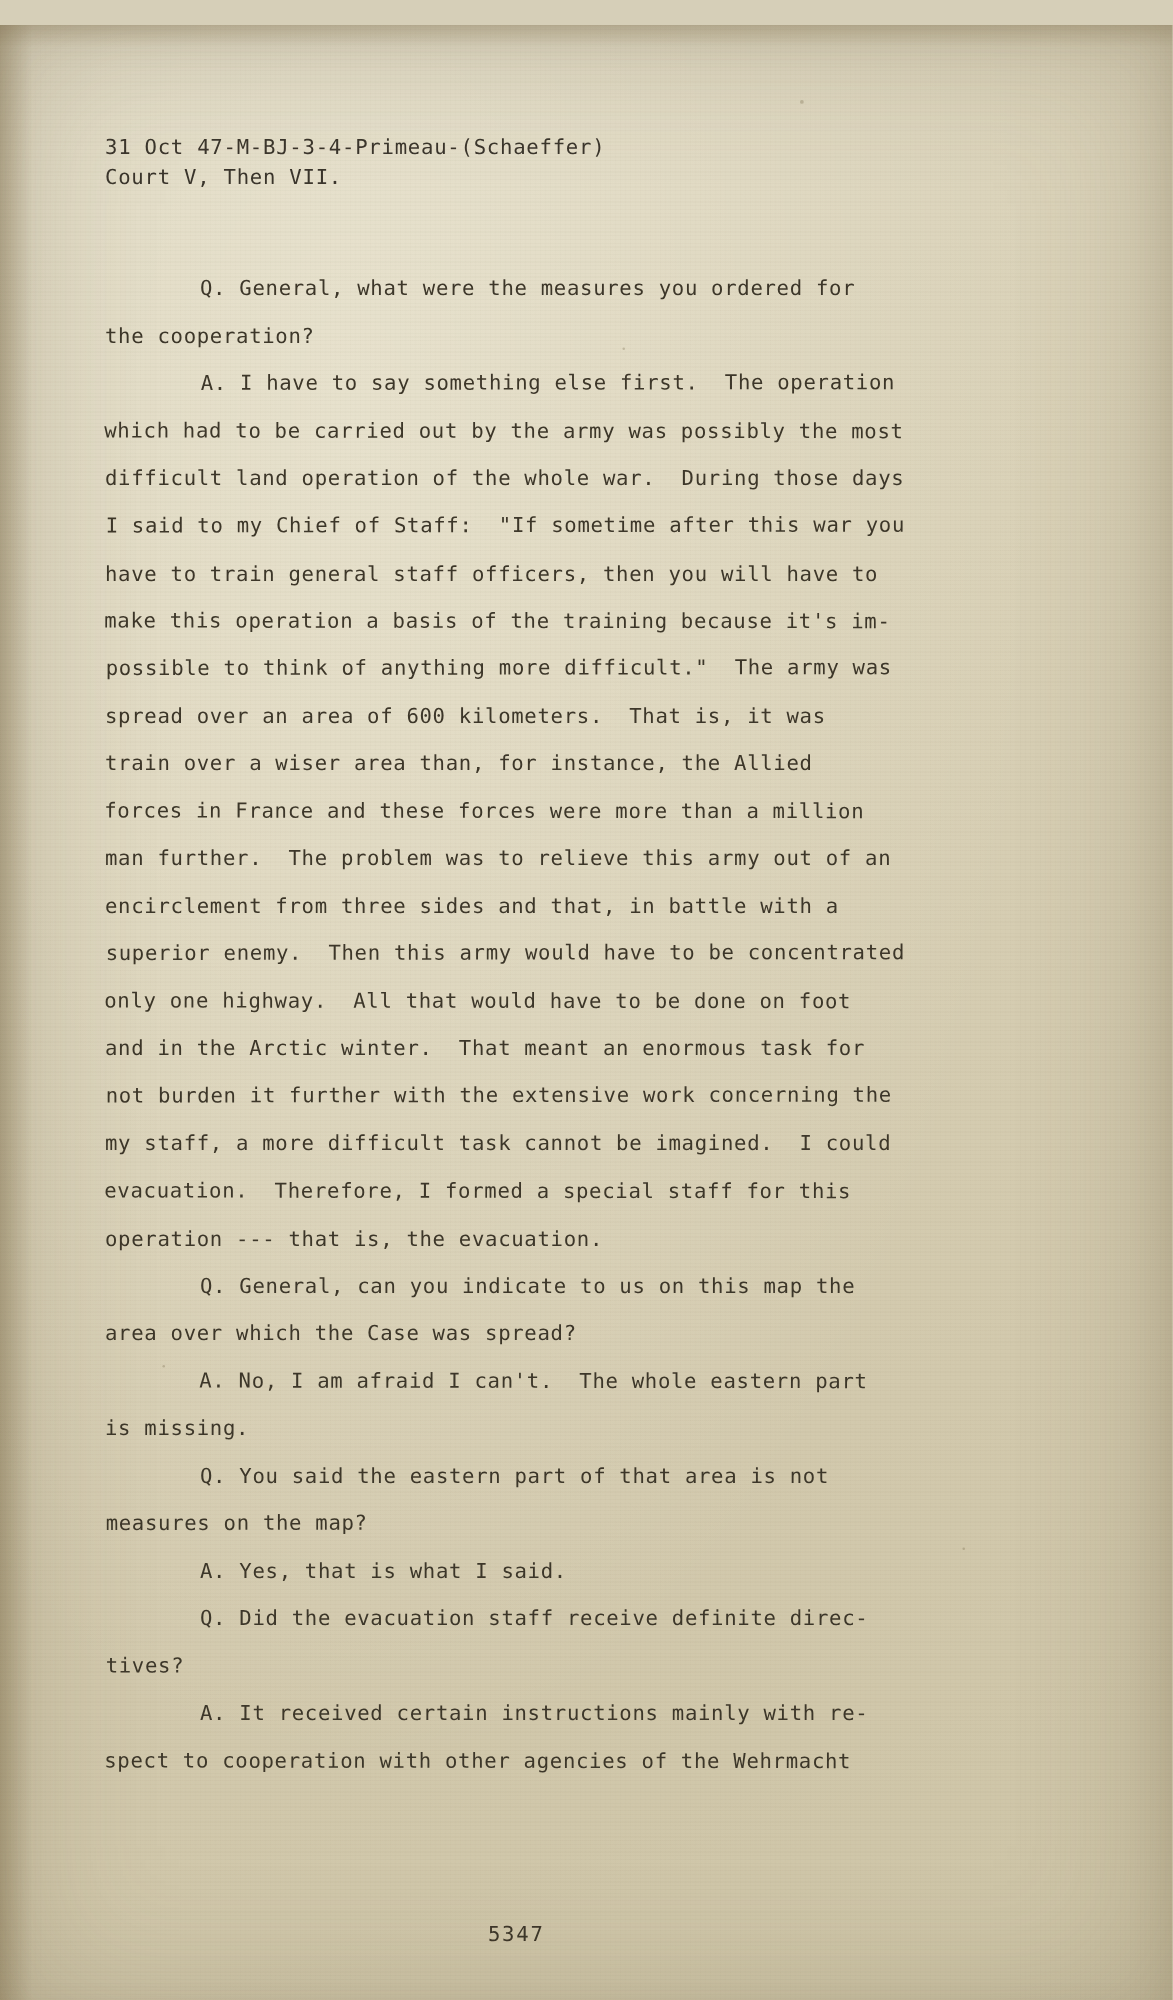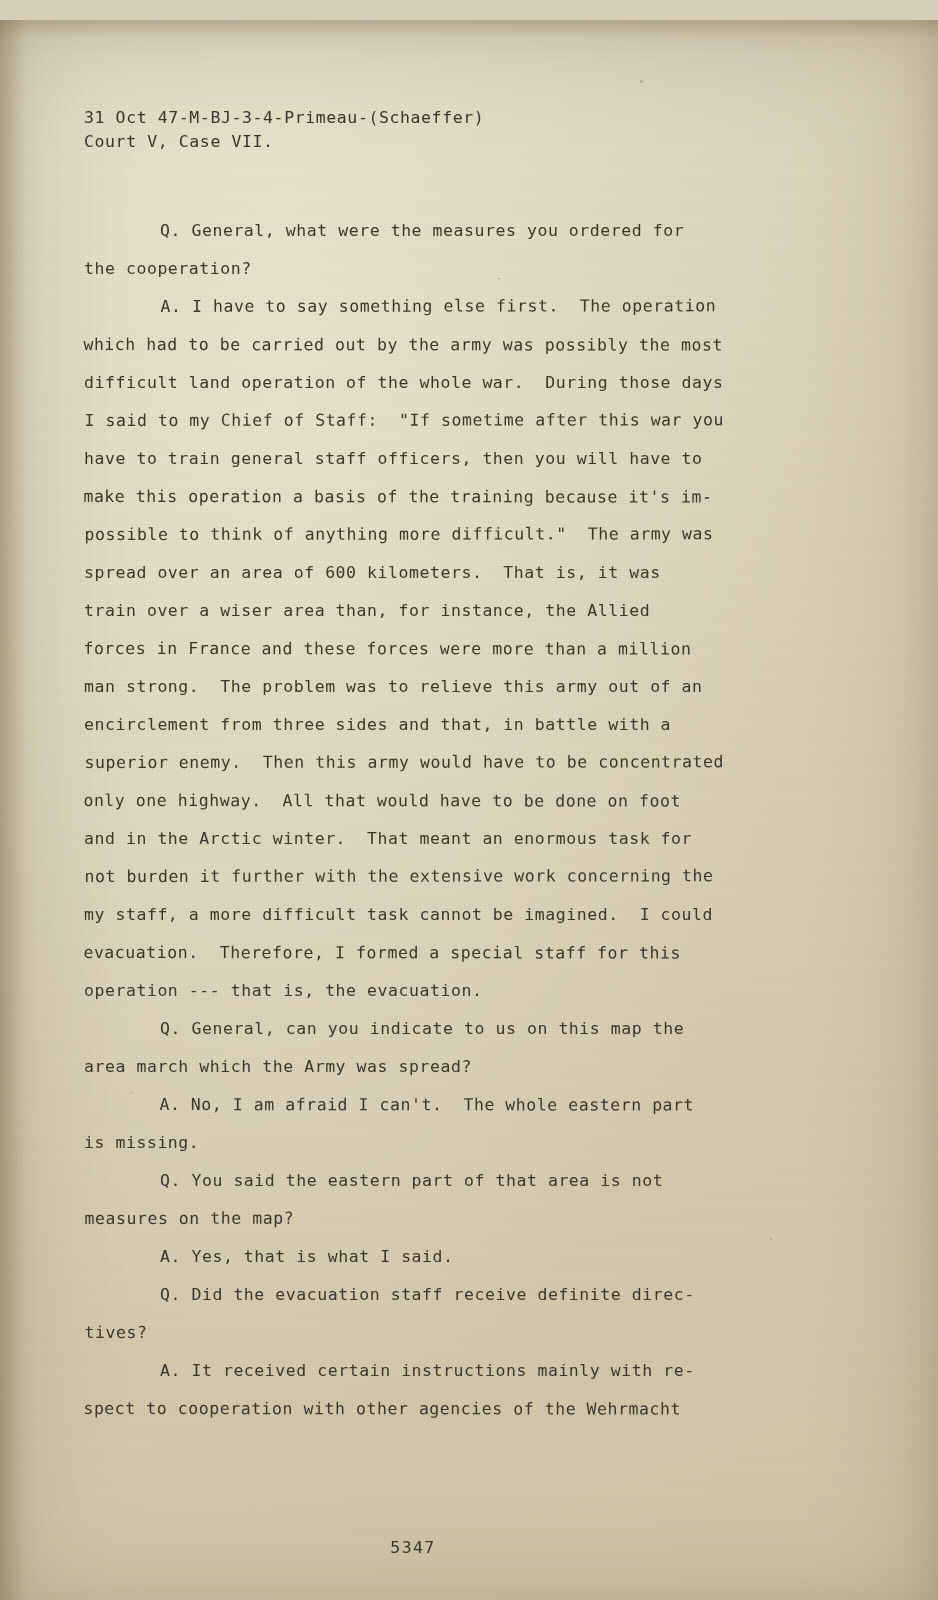--- a/index.html
+++ b/index.html
@@ -104,47 +104,47 @@
 </style>
 </head>
 <body>
 
 <div class="page">
   <div class="edge-top"></div>
   <div class="edge-left"></div>
 
   <div class="header">
     <div>31 Oct 47-M-BJ-3-4-Primeau-(Schaeffer)</div>
-    <div>Court V, Case VII.</div>
+    <div>Court V, Then VII.</div>
   </div>
 
   <div class="body-text" id="body-text">
       <div class="line"><span class="indent"></span><span>Q. General, what were the measures you ordered for</span></div>
       <div class="line">the cooperation?</div>
       <div class="line"><span class="indent"></span><span>A. I have to say something else first.  The operation</span></div>
       <div class="line">which had to be carried out by the army was possibly the most</div>
       <div class="line">difficult land operation of the whole war.  During those days</div>
       <div class="line">I said to my Chief of Staff:  "If sometime after this war you</div>
       <div class="line">have to train general staff officers, then you will have to</div>
       <div class="line">make this operation a basis of the training because it's im-</div>
       <div class="line">possible to think of anything more difficult."  The army was</div>
       <div class="line">spread over an area of 600 kilometers.  That is, it was</div>
       <div class="line">train over a wiser area than, for instance, the Allied</div>
       <div class="line">forces in France and these forces were more than a million</div>
-      <div class="line">man strong.  The problem was to relieve this army out of an</div>
+      <div class="line">man further.  The problem was to relieve this army out of an</div>
       <div class="line">encirclement from three sides and that, in battle with a</div>
       <div class="line">superior enemy.  Then this army would have to be concentrated</div>
       <div class="line">only one highway.  All that would have to be done on foot</div>
       <div class="line">and in the Arctic winter.  That meant an enormous task for</div>
       <div class="line">not burden it further with the extensive work concerning the</div>
       <div class="line">my staff, a more difficult task cannot be imagined.  I could</div>
       <div class="line">evacuation.  Therefore, I formed a special staff for this</div>
       <div class="line">operation --- that is, the evacuation.</div>
       <div class="line"><span class="indent"></span><span>Q. General, can you indicate to us on this map the</span></div>
-      <div class="line">area march which the Army was spread?</div>
+      <div class="line">area over which the Case was spread?</div>
       <div class="line"><span class="indent"></span><span>A. No, I am afraid I can't.  The whole eastern part</span></div>
       <div class="line">is missing.</div>
       <div class="line"><span class="indent"></span><span>Q. You said the eastern part of that area is not</span></div>
       <div class="line">measures on the map?</div>
       <div class="line"><span class="indent"></span><span>A. Yes, that is what I said.</span></div>
       <div class="line"><span class="indent"></span><span>Q. Did the evacuation staff receive definite direc-</span></div>
       <div class="line">tives?</div>
       <div class="line"><span class="indent"></span><span>A. It received certain instructions mainly with re-</span></div>
       <div class="line">spect to cooperation with other agencies of the Wehrmacht</div>
     </div>

